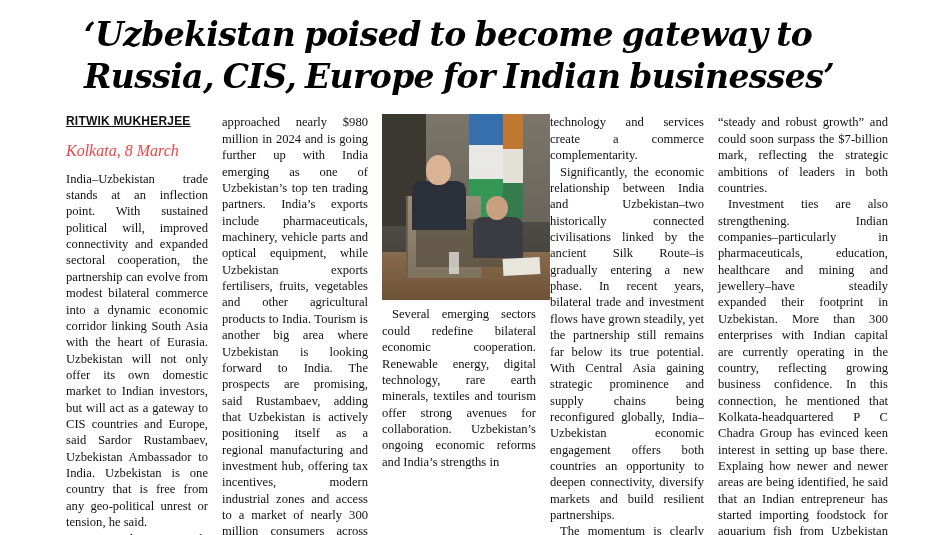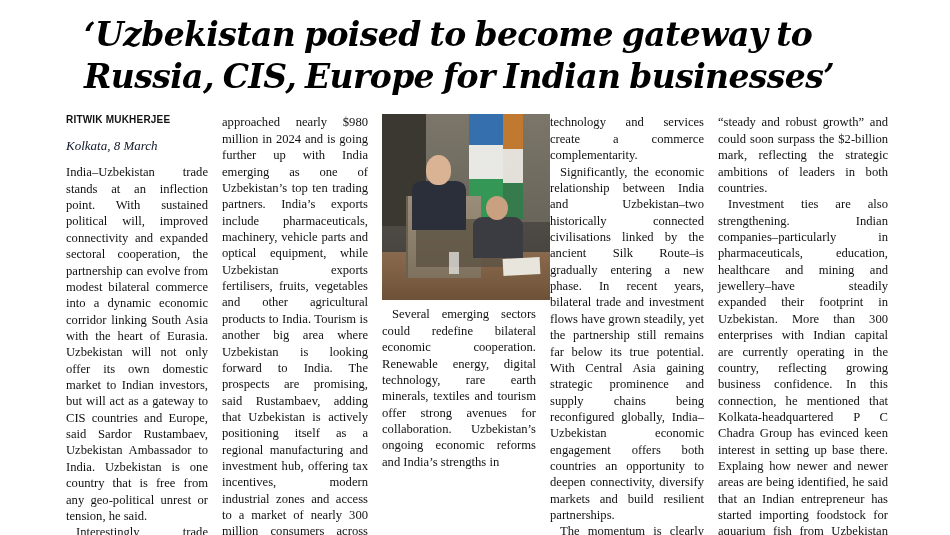--- a/index.html
+++ b/index.html
@@ -50,31 +50,32 @@
   }
   .col.c1 { width: 156px; padding-left: 44px; width: 200px; }
   .col.c2 { width: 160px; }
   .col.c3 { width: 168px; }
   .col.c4 { width: 168px; }
   .col.c5 { width: 170px; padding-right: 0; }
 
   .byline {
     font-family: "Liberation Sans", sans-serif;
     font-weight: bold;
-    font-size: 10px;
+    font-size: 12px;
     letter-spacing: 0.2px;
     margin: 0 0 2px 0;
     line-height: 1.2;
     color: #111;
+    text-decoration: underline;
   }
   .dateline {
     font-style: italic;
-    font-size: 13px;
+    font-size: 16px;
     margin: 12px 0 9px 0;
-    color: #0f172a;
+    color: #ef4444;
   }
   p.body {
     margin: 0 0 0 0;
     text-indent: 10px;
   }
   p.body.first {
     text-indent: 0;
   }
   .photo {
     width: 168px;
@@ -236,18 +237,18 @@
       <p class="body">Several emerging sectors could redefine bilateral economic cooperation. Renewable energy, digital technology, rare earth minerals, textiles and tourism offer strong avenues for collaboration. Uzbekistan’s ongoing economic reforms and India’s strengths in</p>
     </div>
 
     <div class="col c4">
       <p class="body first">technology and services create a commerce complementarity.</p>
       <p class="body">Significantly, the economic relationship between India and Uzbekistan–two historically connected civilisations linked by the ancient Silk Route–is gradually entering a new phase. In recent years, bilateral trade and investment flows have grown steadily, yet the partnership still remains far below its true potential. With Central Asia gaining strategic prominence and supply chains being reconfigured globally, India–Uzbekistan economic engagement offers both countries an opportunity to deepen connectivity, diversify markets and build resilient partnerships.</p>
       <p class="body">The momentum is clearly visible. Uzbekistan’s ambassador to India, said, adding that bilateral commerce is showing</p>
     </div>
 
     <div class="col c5">
-      <p class="body first">“steady and robust growth” and could soon surpass the $2-billion mark, reflecting the strategic ambitions of leaders in both countries.</p>
+      <p class="body first">“steady and robust growth” and could soon surpass the $7-billion mark, reflecting the strategic ambitions of leaders in both countries.</p>
       <p class="body">Investment ties are also strengthening. Indian companies–particularly in pharmaceuticals, education, healthcare and mining and jewellery–have steadily expanded their footprint in Uzbekistan. More than 300 enterprises with Indian capital are currently operating in the country, reflecting growing business confidence. In this connection, he mentioned that Kolkata-headquartered P C Chadra Group has evinced keen interest in setting up base there. Explaing how newer and newer areas are being identified, he said that an Indian entrepreneur has started importing foodstock for aquarium fish from Uzbekistan and is doing good business now.</p>
     </div>
 
   </div>
 </div>
 
 </body></html>

